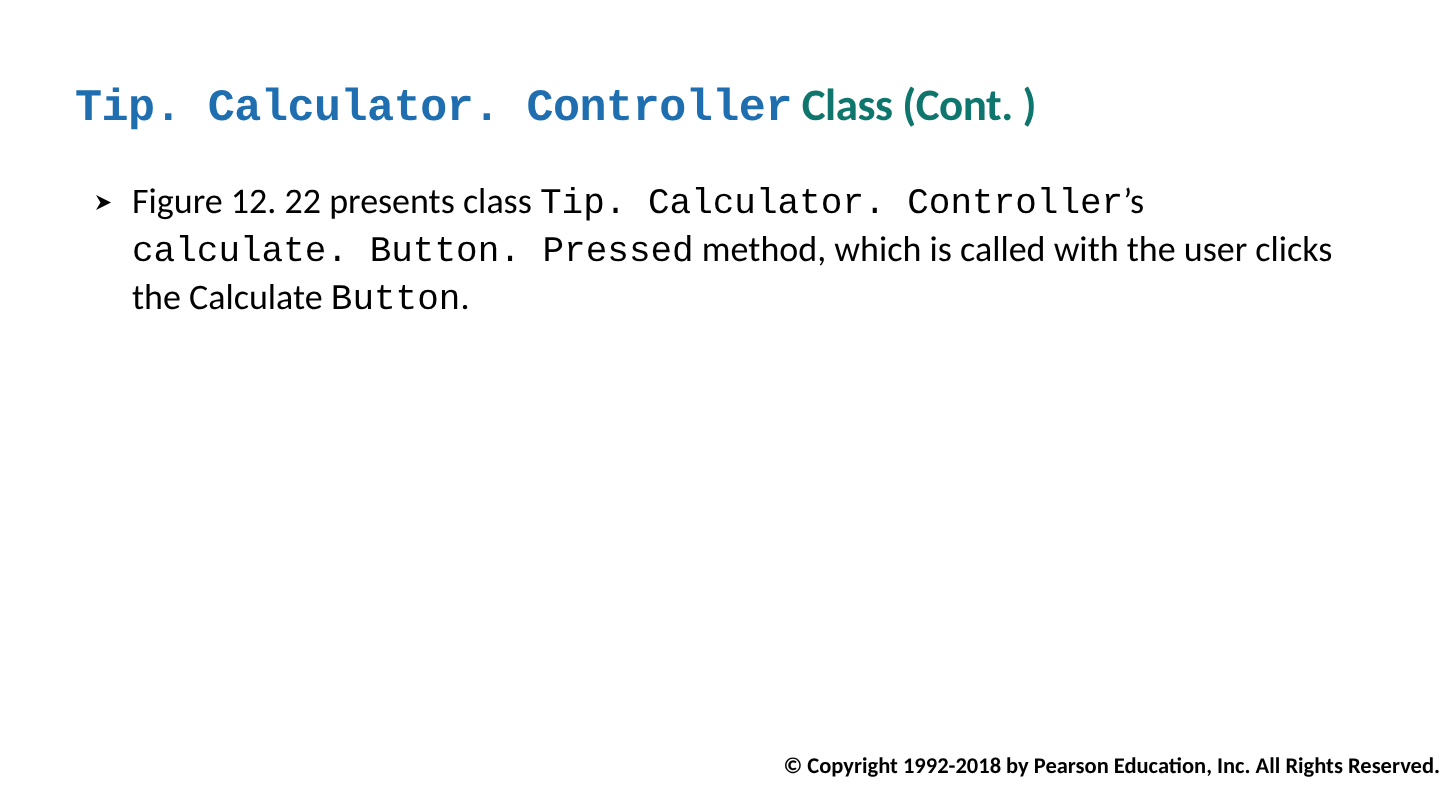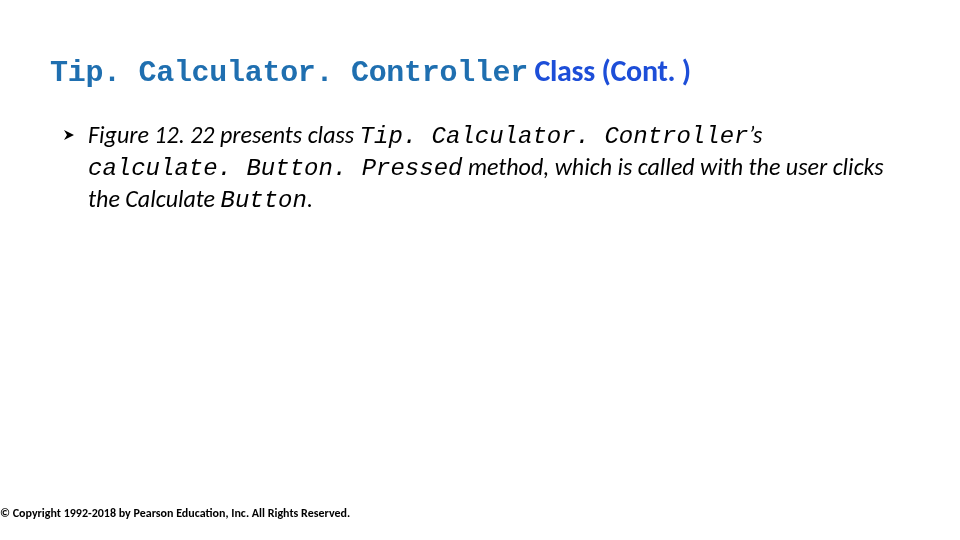--- a/index.html
+++ b/index.html
@@ -26,31 +26,30 @@
     font-size: 30px;
     font-weight: 700;
     letter-spacing: -0.3px;
   }
   .title .mono {
     font-family: Consolas, "Courier New", monospace;
     color: #1f6fb0;
     font-weight: 700;
   }
   .title .rest {
-    color: #1d4ed8;
+    color: #0f766e;
     font-weight: 700;
   }
   .body {
     position: absolute;
     left: 60px;
     right: 60px;
     top: 120px;
     font-size: 24px;
     line-height: 1.25;
-    font-style: italic;
   }
   ul.bullets {
     list-style: none;
     margin: 0;
     padding: 0;
   }
   ul.bullets > li {
     position: relative;
     padding-left: 28px;
     margin: 0 0 4px 0;
@@ -65,22 +64,22 @@
     background: #000;
     clip-path: polygon(0 0, 100% 50%, 0 100%, 30% 50%);
   }
   .code {
     font-family: Consolas, "Courier New", monospace;
   }
   .footer {
     position: absolute;
     bottom: 20px;
     width: 100%;
-    text-align: left;
-    font-size: 12px;
+    text-align: right;
+    font-size: 15px;
     font-weight: 700;
     color: #000;
   }
 </style>
 </head>
 <body>
 
 <div class="slide">
 
   <div class="title">

